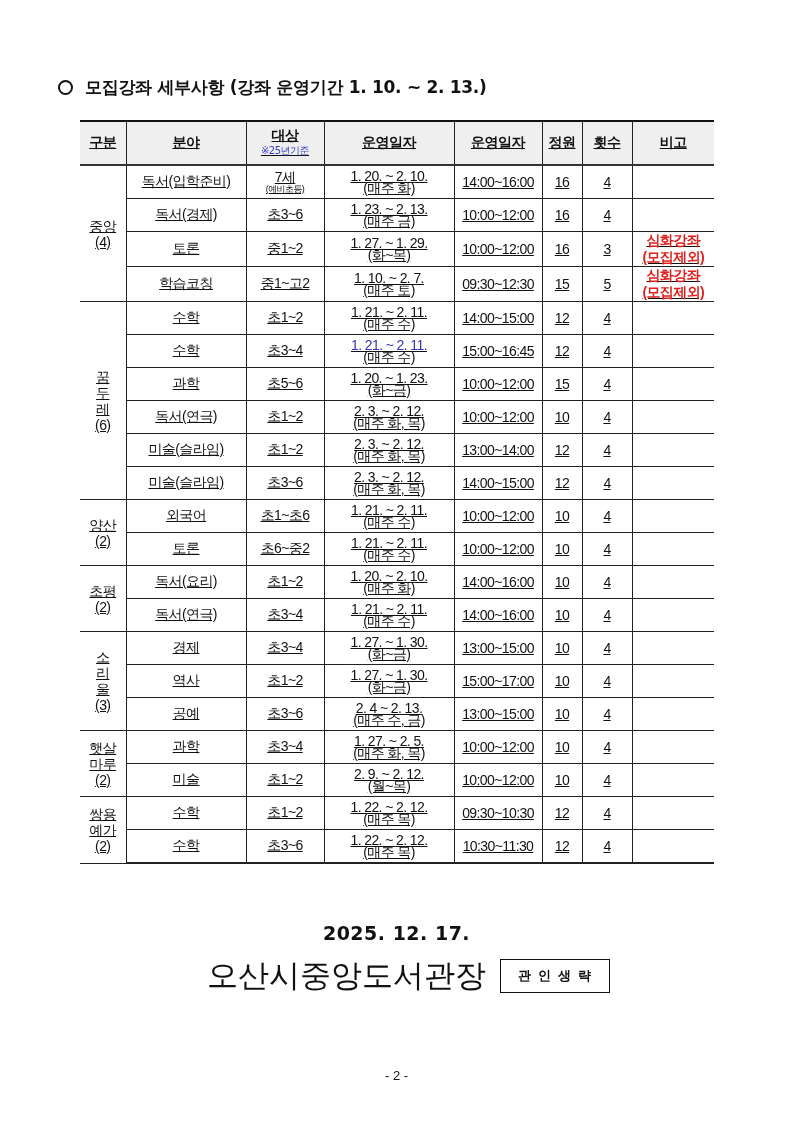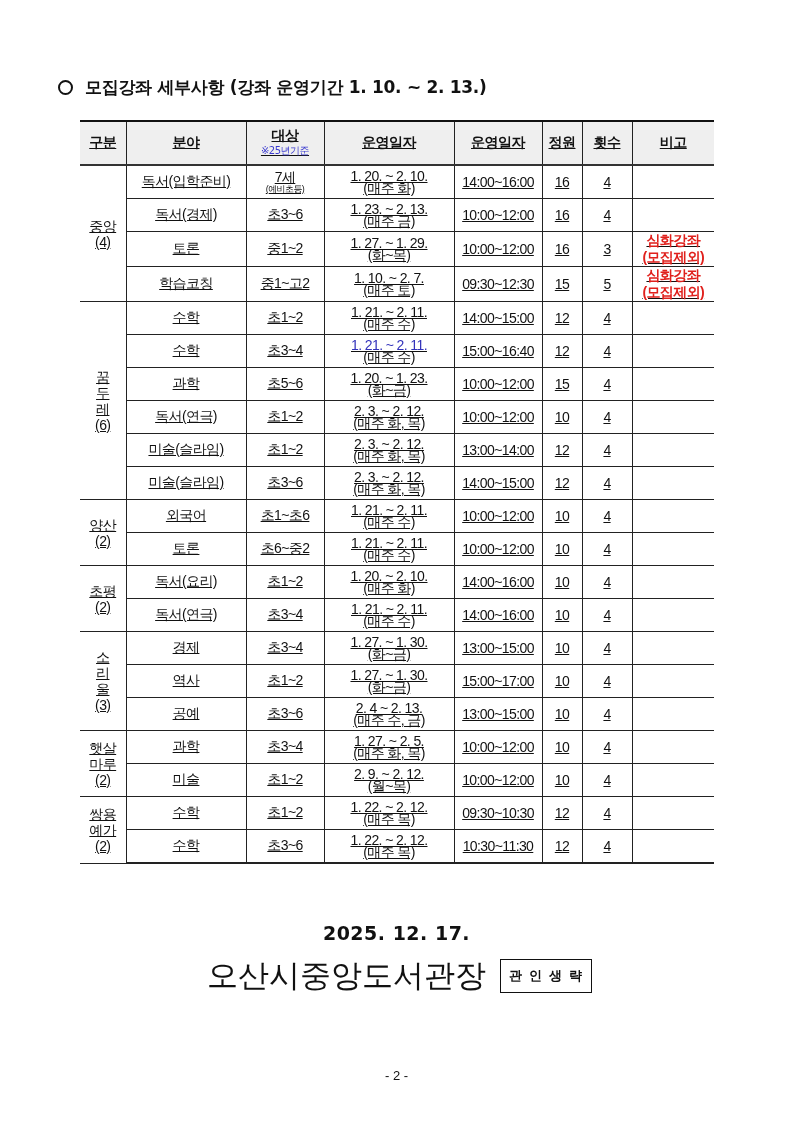--- a/index.html
+++ b/index.html
@@ -20,21 +20,21 @@
   td.date span { display:block; }
   td.date .blue { color:#3333bb; }
   td.target .small { display:block; font-size:9px; line-height:10px; }
   td.target .big { display:block; line-height:14px; }
   td.time { font-size:13.5px; letter-spacing:-0.9px;margin-left:27px; }
   td.remark { color:#e0201c; font-weight:bold; font-size:13px; line-height:17px; font-family:"DejaVu Sans",sans-serif; letter-spacing:-0.8px; }
   td.remark span { display:block; }
   .footer-date { position:absolute; left:0; width:793px; top:922px; text-align:center; font-size:19px; font-weight:bold; font-family:"DejaVu Sans",sans-serif; letter-spacing:0.5px; }
   .footer-org { position:absolute; left:207px; top:955px; display:flex; align-items:center; }
   .footer-org .name { font-size:31px; font-family:"DejaVu Sans",sans-serif; letter-spacing:0px;text-align:center; }
-  .footer-org .stamp { margin-left:14px; border:1.3px solid #111; width:92px; height:34px; display:flex; align-items:center; justify-content:center; font-size:13px; font-weight:bold; letter-spacing:7px; font-family:"DejaVu Serif",serif; padding-left:6px; box-sizing:border-box; }
+  .footer-org .stamp { margin-left:14px; border:1.3px solid #111; width:110px; height:34px; display:flex; align-items:center; justify-content:center; font-size:13px; font-weight:bold; letter-spacing:7px; font-family:"DejaVu Serif",serif; padding-left:6px; box-sizing:border-box; }
   .page-number { position:absolute; left:0; width:793px; top:1068px; text-align:center; font-size:13px; font-family:"Liberation Sans",sans-serif; }
 </style>
 </head>
 <body>
 
 <div class="section-title">
   <span class="circle"></span>
   <span>모집강좌 세부사항 (강좌 운영기간 1. 10. ~ 2. 13.)</span>
 </div>
 
@@ -141,21 +141,21 @@
         <td>4</td>
         <td></td>
       </tr>
       <tr>
         <td>수학</td>
         <td class="target">초3~4</td>
         <td class="date">
           <span class="blue">1. 21. ~ 2. 11.</span>
           <span>(매주 수)</span>
         </td>
-        <td class="time">15:00~16:40</td>
+        <td class="time">15:00~16:45</td>
         <td>12</td>
         <td>4</td>
         <td></td>
       </tr>
       <tr>
         <td>과학</td>
         <td class="target">초5~6</td>
         <td class="date">
           <span>1. 20. ~ 1. 23.</span>
           <span>(화~금)</span>

